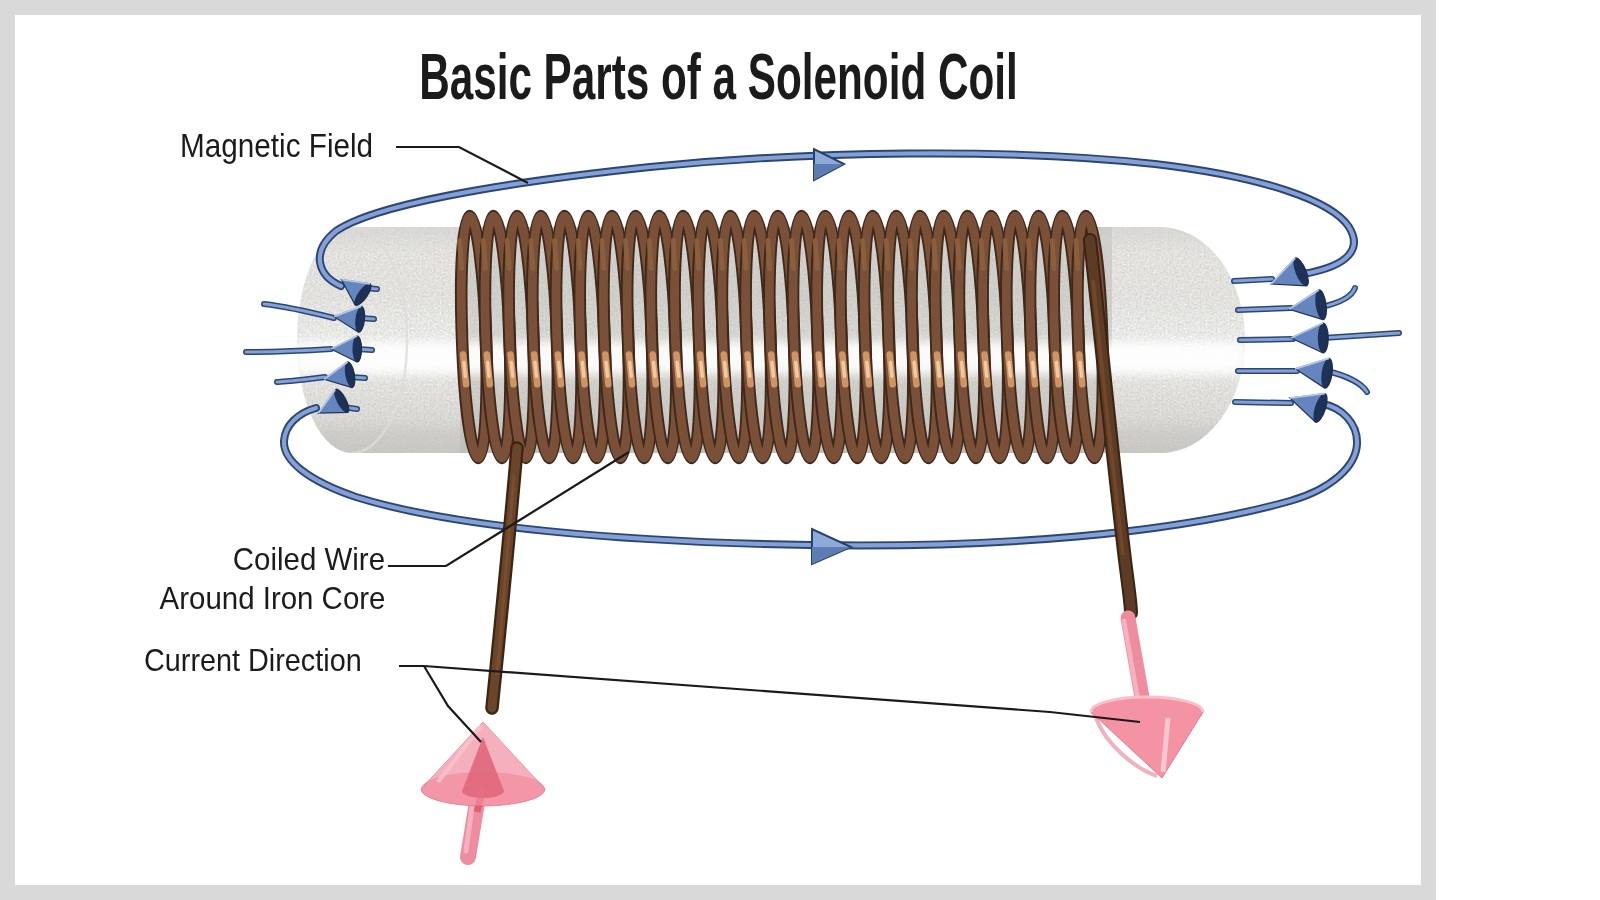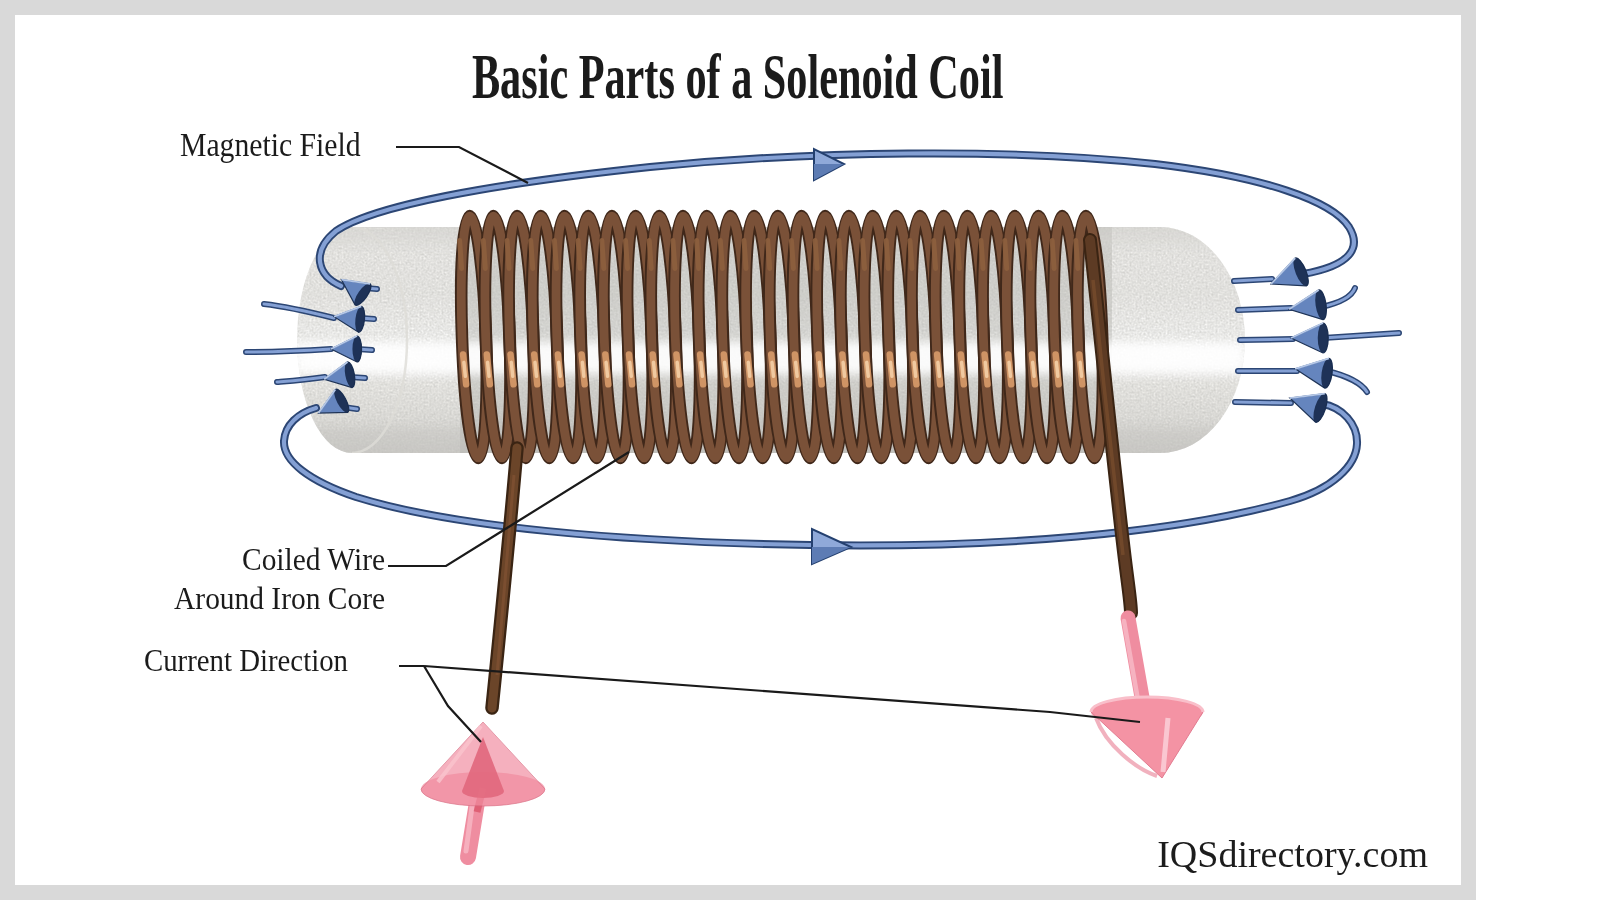--- a/index.html
+++ b/index.html
@@ -1,16 +1,16 @@
 <!DOCTYPE html>
 <html style="--fl-dark: #2c4674; --fl-light: #84a0d4; --callout: #1a1a1a; --text: #1b1b1b; --frame: #d9d9d9;"><head>
 <meta charset="utf-8">
 <style>
   html,body{margin:0;padding:0;width:1600px;height:900px;overflow:hidden;background:#fff;}
-  .canvas{position:absolute;inset:0;width:1436px;height:900px;background:#ffffff;font-family:Liberation Serif, serif;padding-left:40px;}
+  .canvas{position:absolute;inset:0;width:1436px;height:900px;background:#ffffff;font-family:Liberation Sans, sans-serif;}
   svg{position:absolute;left:0;top:0;width:1600px;height:900px;}
   .frame{position:absolute;inset:0;border:15px solid var(--frame,#d9d9d9);box-sizing:border-box;pointer-events:none;}
   
   path.fieldline{stroke:var(--fl-light,#84a0d4);stroke-width:4.2;fill:none;stroke-linecap:round;}
   path.fl-under{stroke:var(--fl-dark,#2c4674);stroke-width:8;fill:none;stroke-linecap:round;}
   path.fieldline.thin{stroke-width:3;}
   path.fl-under.thin{stroke-width:6;}
   .callout path{stroke:var(--callout,#1a1a1a);stroke-width:2.2;fill:none;}
   .title{position:absolute;top:40px;left:0;width:100%;margin:0;text-align:center;
          font-weight:bold;font-size:64px;color:var(--text,#1b1b1b);white-space:nowrap;}
@@ -346,17 +346,16 @@
 
 <div class="label lbl-mag">Magnetic Field</div>
 
 <div class="label lbl-coil">
   <div>Coiled Wire</div>
   <div>Around Iron Core</div>
 </div>
 
 <div class="label lbl-cur">Current Direction</div>
 
-<div class="watermark">IQSdirectory.com</div>
 
 <div class="frame"></div>
 
 </div>
 
 </body></html>

